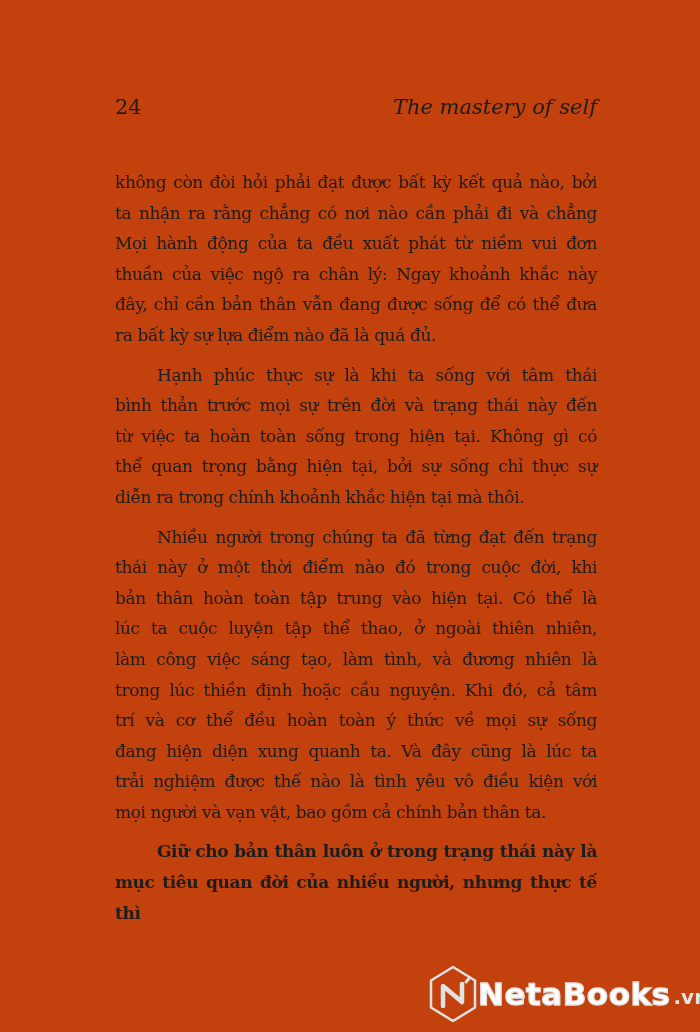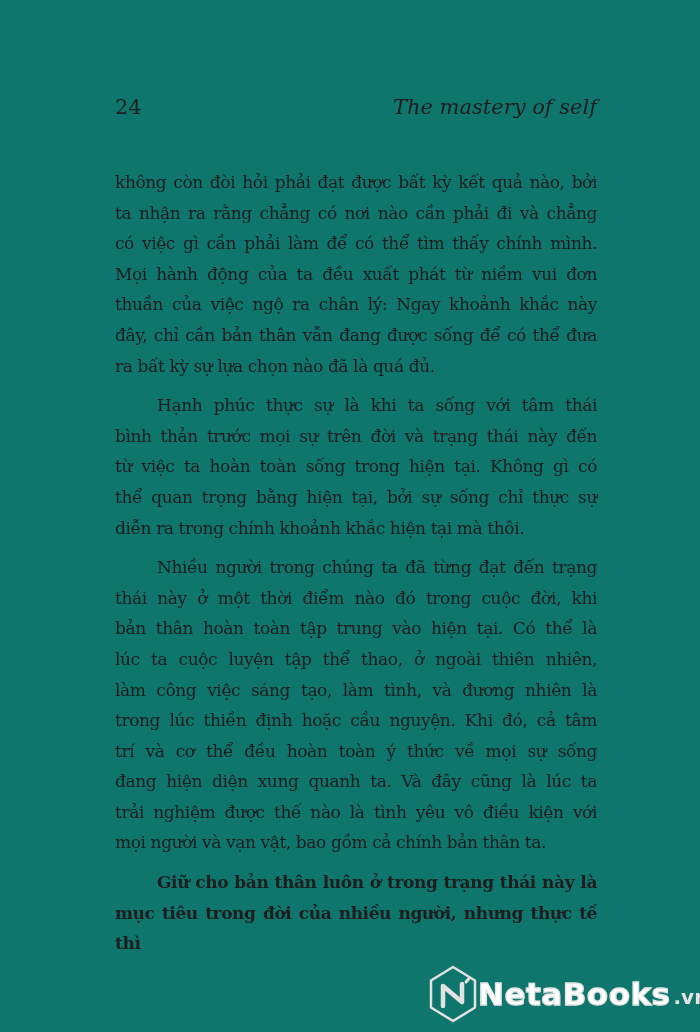--- a/index.html
+++ b/index.html
@@ -1,20 +1,20 @@
 <!DOCTYPE html>
 <html><head>
 <meta charset="utf-8">
 <style>
   html, body { margin: 0; padding: 0; background: #ffffff; }
   .page {
     position: relative;
     width: 700px;
     height: 1032px;
-    background: #0f766e;
+    background: #c2410c;
     overflow: hidden;
     font-family: "DejaVu Serif", "Liberation Serif", serif;
   }
   .running-head {
     position: absolute;
     top: 95px;
     left: 115px;
     width: 482px;
     display: flex;
     justify-content: space-between;
@@ -80,25 +80,24 @@
 
   <div class="running-head">
     <span class="page-number">24</span>
     <span class="running-title">The mastery of self</span>
   </div>
 
   <div class="text-block">
       <div class="para">
         <div class="line">không còn đòi hỏi phải đạt được bất kỳ kết quả nào, bởi</div>
         <div class="line">ta nhận ra rằng chẳng có nơi nào cần phải đi và chẳng</div>
-        <div class="line">có việc gì cần phải làm để có thể tìm thấy chính mình.</div>
         <div class="line">Mọi hành động của ta đều xuất phát từ niềm vui đơn</div>
         <div class="line">thuần của việc ngộ ra chân lý: Ngay khoảnh khắc này</div>
         <div class="line">đây, chỉ cần bản thân vẫn đang được sống để có thể đưa</div>
-        <div class="line short">ra bất kỳ sự lựa chọn nào đã là quá đủ.</div>
+        <div class="line short">ra bất kỳ sự lựa điểm nào đã là quá đủ.</div>
       </div>
       <div class="para">
         <div class="line indent">Hạnh phúc thực sự là khi ta sống với tâm thái</div>
         <div class="line">bình thản trước mọi sự trên đời và trạng thái này đến</div>
         <div class="line">từ việc ta hoàn toàn sống trong hiện tại. Không gì có</div>
         <div class="line">thể quan trọng bằng hiện tại, bởi sự sống chỉ thực sự</div>
         <div class="line short">diễn ra trong chính khoảnh khắc hiện tại mà thôi.</div>
       </div>
       <div class="para">
         <div class="line indent">Nhiều người trong chúng ta đã từng đạt đến trạng</div>
@@ -107,21 +106,21 @@
         <div class="line">lúc ta cuộc luyện tập thể thao, ở ngoài thiên nhiên,</div>
         <div class="line">làm công việc sáng tạo, làm tình, và đương nhiên là</div>
         <div class="line">trong lúc thiền định hoặc cầu nguyện. Khi đó, cả tâm</div>
         <div class="line">trí và cơ thể đều hoàn toàn ý thức về mọi sự sống</div>
         <div class="line">đang hiện diện xung quanh ta. Và đây cũng là lúc ta</div>
         <div class="line">trải nghiệm được thế nào là tình yêu vô điều kiện với</div>
         <div class="line short">mọi người và vạn vật, bao gồm cả chính bản thân ta.</div>
       </div>
       <div class="para">
         <div class="line indent">Giữ cho bản thân luôn ở trong trạng thái này là</div>
-        <div class="line">mục tiêu trong đời của nhiều người, nhưng thực tế thì</div>
+        <div class="line">mục tiêu quan đời của nhiều người, nhưng thực tế thì</div>
       </div>
     </div>
 
   <div class="watermark">
     <svg class="wm-logo" width="50" height="58" viewBox="0 0 50 58" aria-hidden="true">
       <path d="M25 2 L47 15.5 L47 42.5 L25 56 L3 42.5 L3 15.5 Z" fill="none" stroke="#e2e2e2" stroke-width="2.5" stroke-linejoin="round"></path>
       <path d="M15 41 L15 21 L34 37 L34 19" fill="none" stroke="#e2e2e2" stroke-width="4.5" stroke-linecap="round" stroke-linejoin="round"></path>
       <path d="M38 17 L41 13.5" fill="none" stroke="#e2e2e2" stroke-width="3" stroke-linecap="round"></path>
     </svg>
     <span class="wm-brand">NetaBooks</span>

